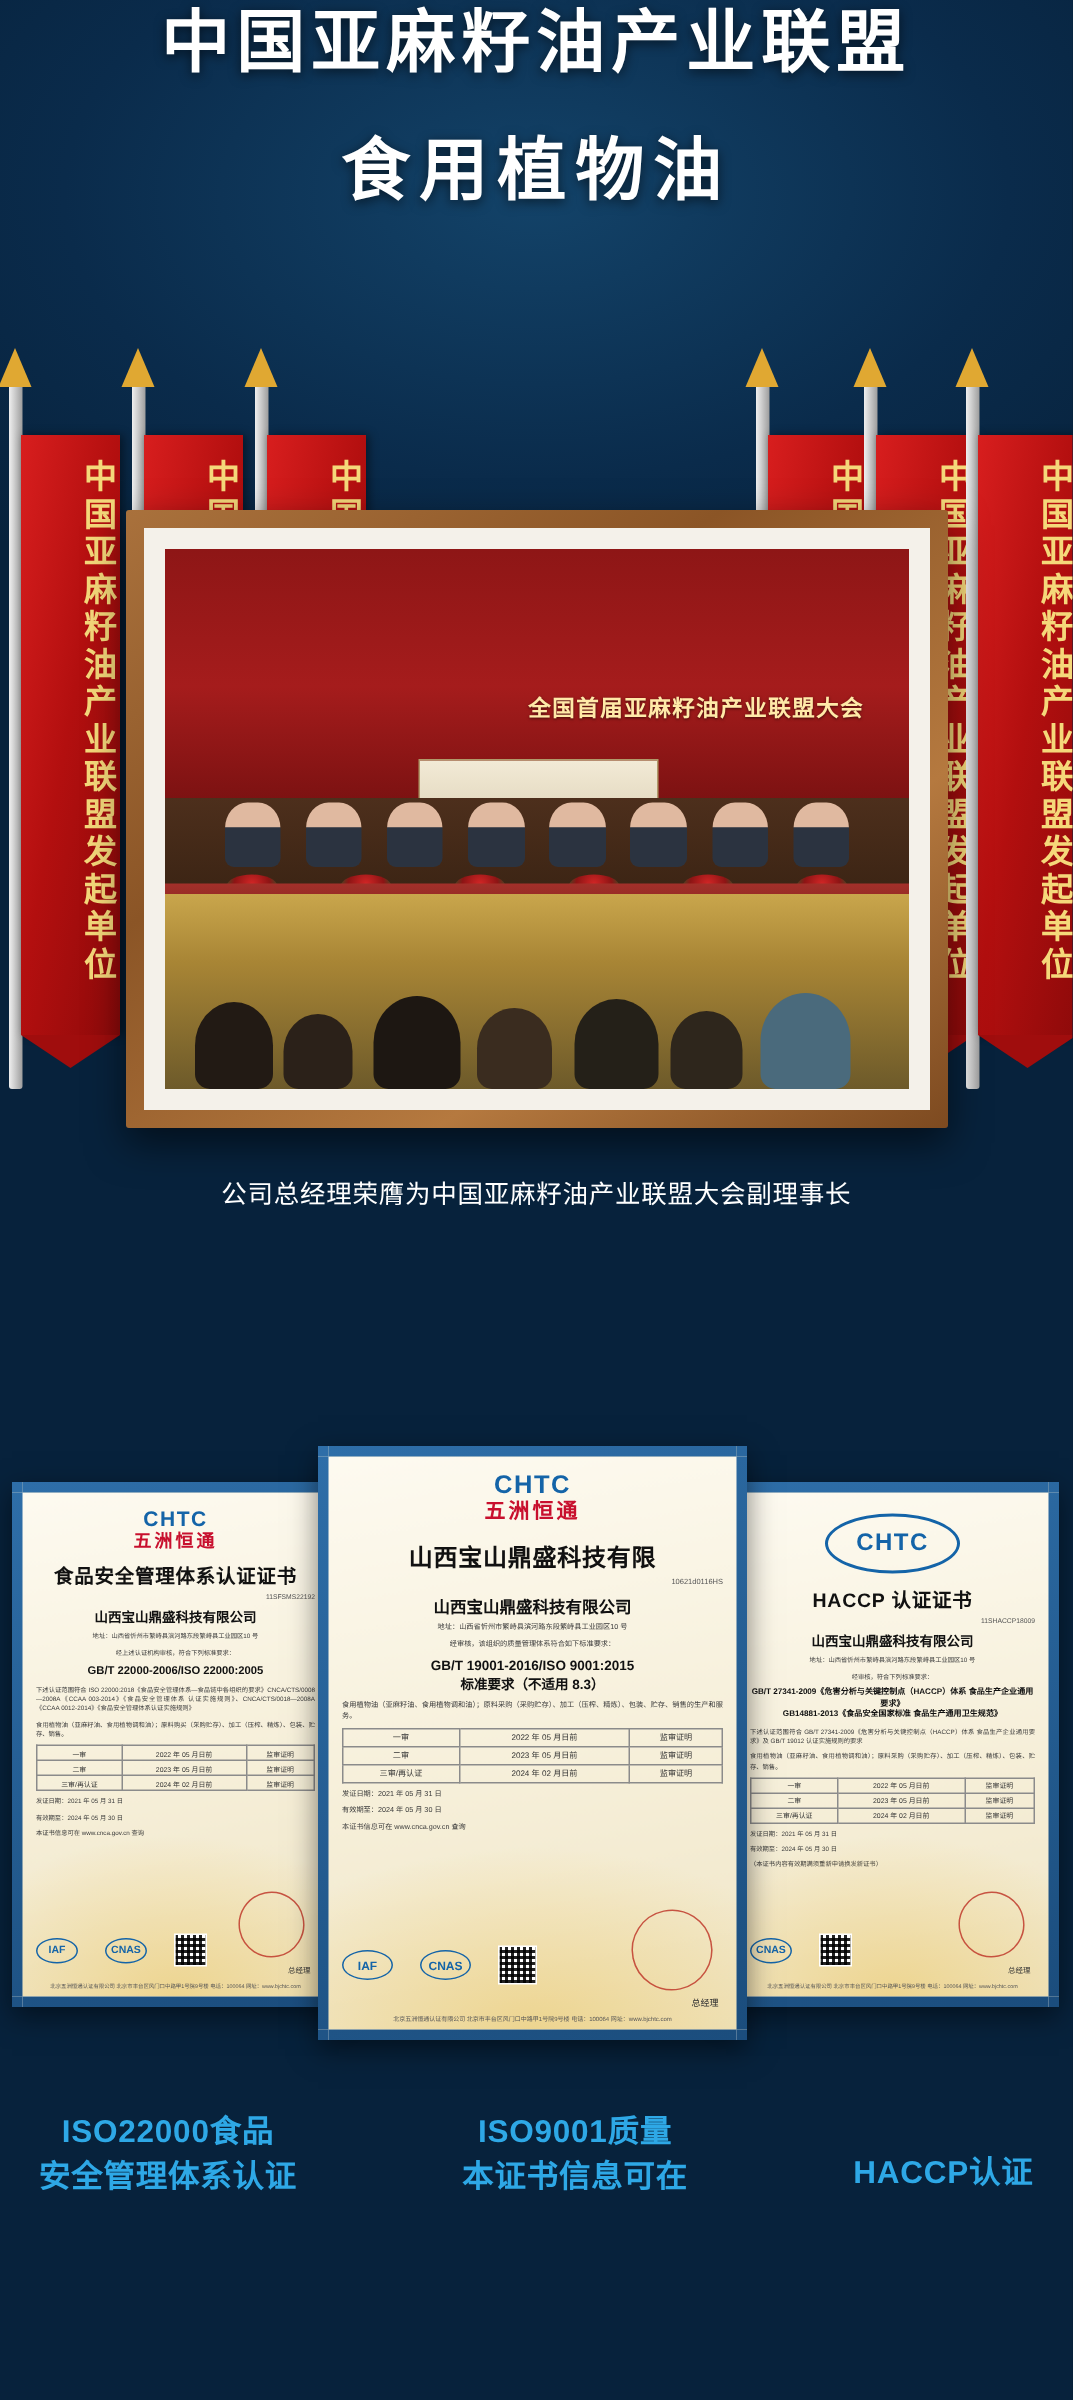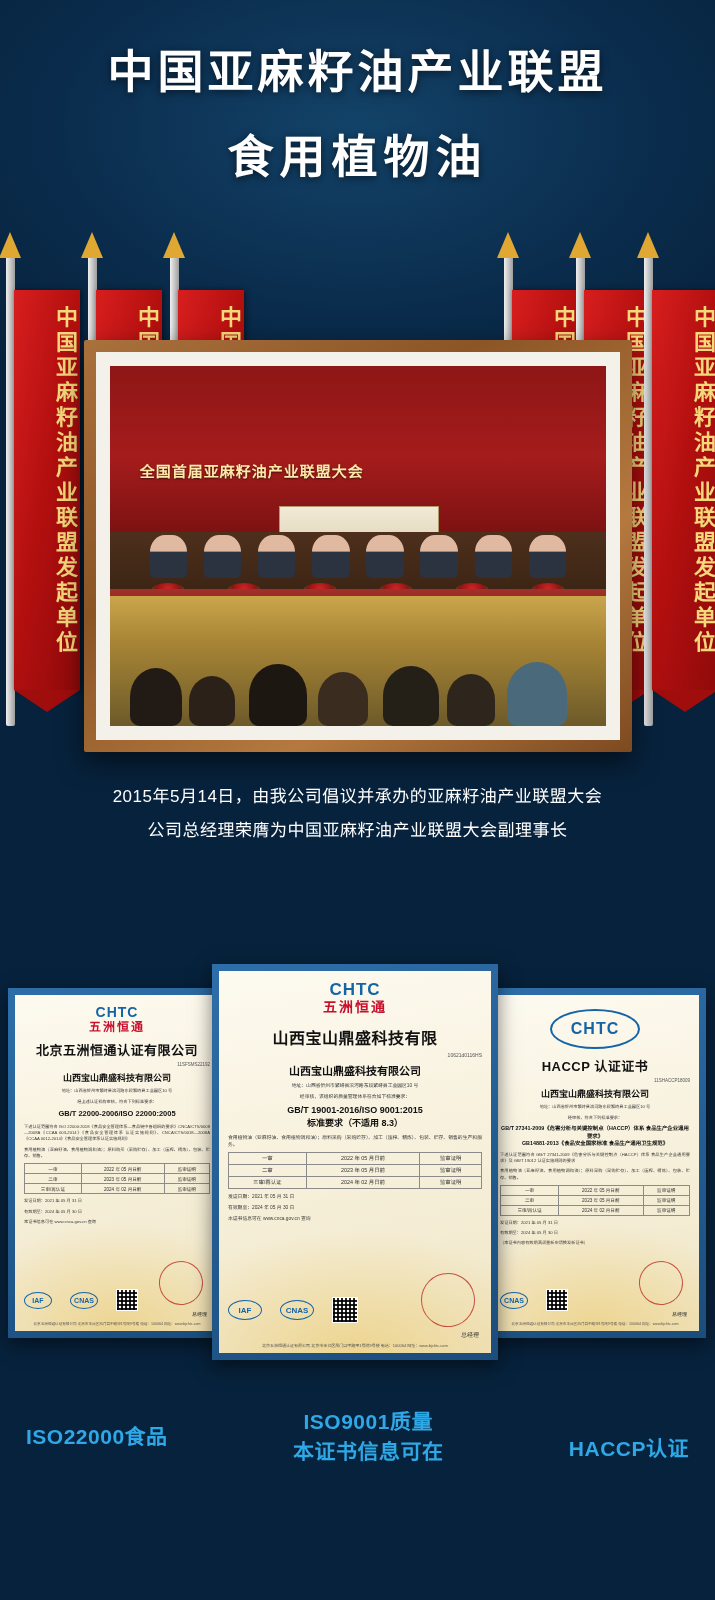--- a/index.html
+++ b/index.html
@@ -23,21 +23,20 @@
       radial-gradient(ellipse 700px 420px at 50% 130px, #134369 0%, #0a2b4b 45%, #07223c 75%),
       linear-gradient(180deg, #0a2a4a 0%, #07223c 30%, #061d36 62%, #04162a 100%);
   }
 
   
   .header {
     position: absolute;
     top: 0; left: 0; right: 0;
     height: 230px;
     text-align: center;
-    padding-top: 44px;
     box-sizing: border-box;
   }
   .title-main {
     font-size: 46px;
     font-weight: bold;
     letter-spacing: 4px;
     color: #ffffff;
     text-shadow: 0 2px 8px rgba(0,0,0,.6);
     line-height: 1.25;
   }
@@ -141,21 +140,21 @@
   .photo-hall-top {
     position: absolute;
     top: 0; left: 0; right: 0; height: 46%;
     background: linear-gradient(180deg, #8e1616 0%, #a51c1c 55%, #7d1212 100%);
   }
   .photo-banner-text {
     position: absolute;
     top: 26%;
     left: 6%;
     right: 6%;
-    text-align: left;
+    text-align: right;
     color: #ffe9a8;
     font-size: 15px;
     font-weight: bold;
     letter-spacing: 1px;
     text-shadow: 0 1px 2px rgba(0,0,0,.6);
     white-space: nowrap;
   }
   .photo-screen {
     position: absolute;
     top: 39%; left: 34%;
@@ -496,34 +495,33 @@
             <div class="head" style="left:55%; width:56px; height:60px; background:#242018;"></div>
             <div class="head" style="left:68%; width:48px; height:52px; background:#2e261c;"></div>
             <div class="head" style="left:80%; width:60px; height:64px; background:#4a6a7c;"></div>
           </div>
         </div>
       </div>
     </div>
   </div>
 
   <div class="caption">
-    <div>2015年5月14日，由我公司倡议并承办的亚麻籽油产业联盟大会</div>
     <div>公司总经理荣膺为中国亚麻籽油产业联盟大会副理事长</div>
   </div>
 
   <div class="certs">
 
     <div class="cert" id="cert-food">
       <div class="cert-inner">
         <div class="cert-sunburst"></div>
         <div class="cert-logo">
           <div class="cert-logo-en">CHTC</div>
           <div class="cert-logo-cn">五洲恒通</div>
         </div>
-        <div class="cert-title">北京五洲恒通认证有限公司</div>
+        <div class="cert-title">食品安全管理体系认证证书</div>
         <div class="cert-no">11SFSMS22192</div>
         <div class="cert-company">山西宝山鼎盛科技有限公司</div>
         <div class="cert-lines">地址：山西省忻州市繁峙县滨河路东段繁峙县工业园区10 号</div>
         <div class="cert-lines">经上述认证机构审核，符合下列标准要求：</div>
         <div class="cert-standard">GB/T 22000-2006/ISO 22000:2005</div>
         <div class="cert-body">下述认证范围符合 ISO 22000:2018《食品安全管理体系—食品链中各组织的要求》CNCA/CTS/0008—2008A《CCAA 003-2014》《食品安全管理体系 认证实施规则》、CNCA/CTS/0018—2008A《CCAA 0012-2014》《食品安全管理体系认证实施规则》</div>
         <div class="cert-body">食用植物油（亚麻籽油、食用植物调和油）；原料购买（采购贮存）、加工（压榨、精炼）、包装、贮存、销售。</div>
         <table class="cert-table">
           <tbody>
               <tr>
@@ -647,20 +645,21 @@
         <div class="cert-seal"></div>
         <div class="cert-sign">总经理</div>
         <div class="cert-bottom-note">北京五洲恒通认证有限公司  北京市丰台区风门口中路甲1号院9号楼  电话：100064  网址：www.bjchtc.com</div>
       </div>
     </div>
   </div>
 
   <div class="footer-labels">
     <div class="fl">
       <div>ISO22000食品</div>
+      <div>安全管理体系认证</div>
     </div>
     <div class="fl">
       <div>ISO9001质量</div>
       <div>本证书信息可在</div>
     </div>
     <div class="fl third">
       <div>HACCP认证</div>
     </div>
   </div>
 

